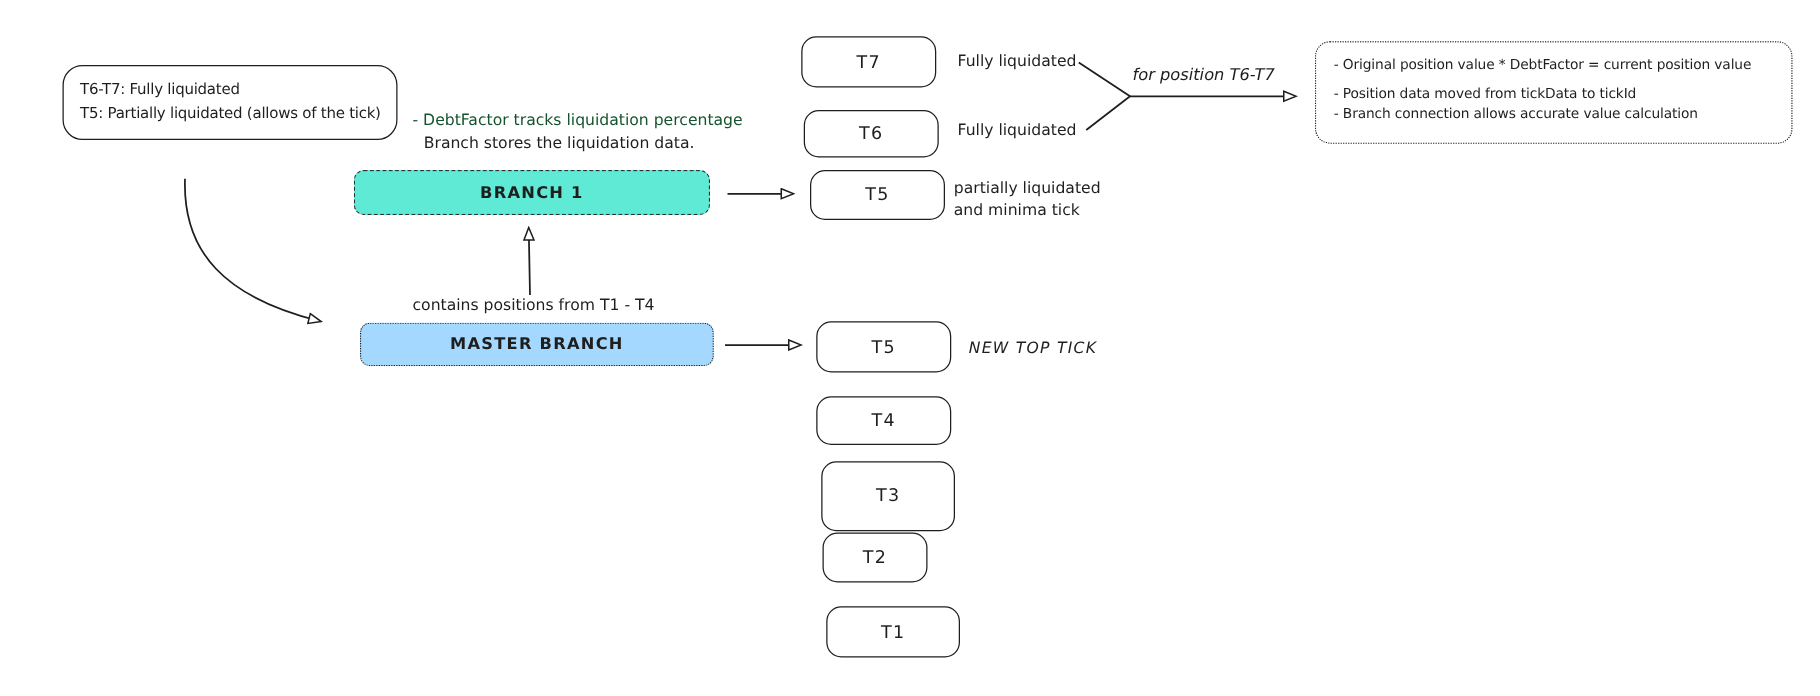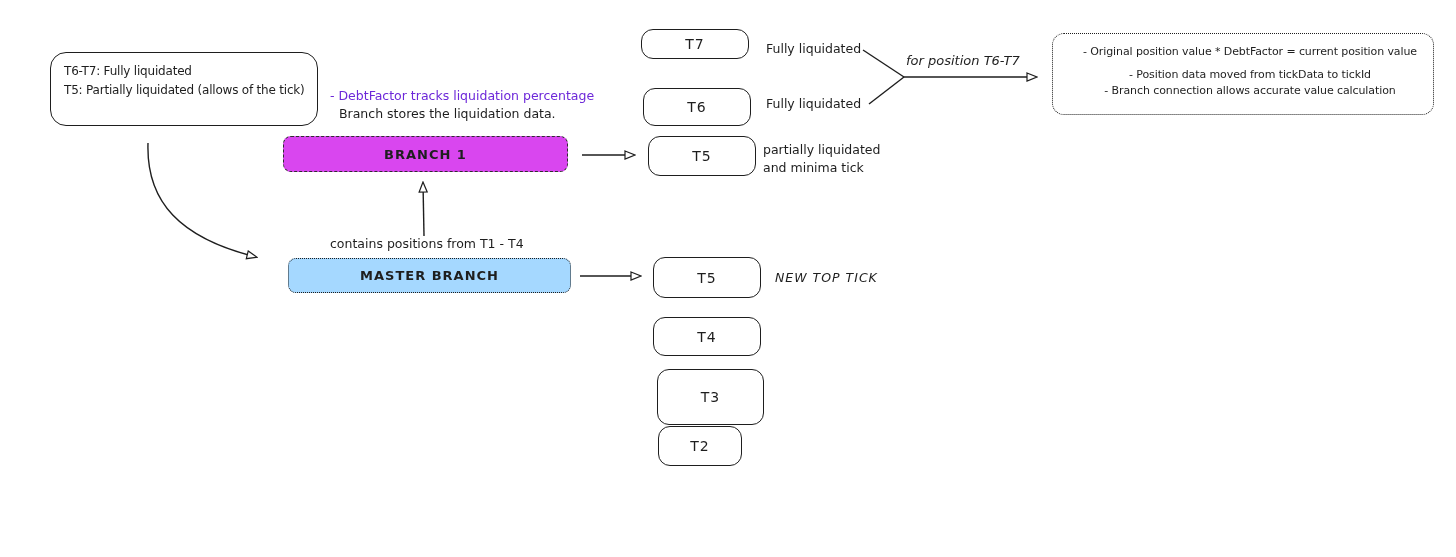--- a/index.html
+++ b/index.html
@@ -16,58 +16,58 @@
   .abs { position: absolute; }
   svg.overlay {
     position: absolute;
     left: 0; top: 0;
     width: 1456px; height: 557px;
     pointer-events: none;
   }
   
   .legend-box {
     left: 50px; top: 52px;
-    width: 268px; height: 74px;
+    width: 268px; height: 60px;
     border: 1.6px solid #1e1e1e;
     border-radius: 16px;
     background: #ffffff;
     padding: 9px 12px 0 13px;
   }
   .legend-line {
     font-size: 12px;
     line-height: 19px;
     white-space: nowrap;
     letter-spacing: -0.2px;
   }
   
   .red-note {
     left: 330px; top: 88px;
     font-size: 12.5px;
-    color: #6d28d9;
+    color: #14532d;
     white-space: nowrap;
   }
   .black-note {
     left: 339px; top: 106px;
     font-size: 12.5px;
     white-space: nowrap;
     text-align: right;
   }
   
   .branch-box {
     display: flex;
     align-items: center;
     justify-content: center;
     font-size: 13px;
     font-weight: 600;
     letter-spacing: 1px;
   }
   .branch1-box {
     left: 283px; top: 136px;
     width: 285px; height: 36px;
-    background: #d946ef;
+    background: #5eead4;
     border: 1.6px dashed #2f2f2f;
     border-radius: 8px;
   }
   .master-box {
     left: 288px; top: 258px;
     width: 283px; height: 35px;
     background: #a5d8ff;
     border: 1.6px dotted #1e1e1e;
     border-radius: 8px;
   }
@@ -104,21 +104,20 @@
     white-space: nowrap;
   }
   
   .info-box {
     left: 1052px; top: 33px;
     width: 382px; height: 82px;
     border: 1.6px dotted #1e1e1e;
     border-radius: 12px;
     background: #ffffff;
     padding: 10px 0 0 14px;
-    text-align: center;
   }
   .info-line {
     font-size: 11px;
     line-height: 16px;
     white-space: nowrap;
     letter-spacing: -0.1px;
   }
   .info-line.first { margin-bottom: 7px; }
 </style>
 </head>
@@ -158,21 +157,21 @@
   <div class="abs branch-box branch1-box">
     <span>BRANCH 1</span>
   </div>
 
   <div class="abs contains-note">contains positions from T1 - T4</div>
 
   <div class="abs branch-box master-box">
     <span>MASTER BRANCH</span>
   </div>
 
-  <div class="abs tick-box" style="left:641px; top:29px; width:108px; height:30px;">
+  <div class="abs tick-box" style="left:641px; top:29px; width:108px; height:41px;">
     <span>T7</span>
   </div>
   <div class="abs annot" style="left:766px; top:41px;">Fully liquidated</div>
 
   <div class="abs tick-box" style="left:643px; top:88px; width:108px; height:38px;">
     <span>T6</span>
   </div>
   <div class="abs annot" style="left:766px; top:96px;">Fully liquidated</div>
 
   <div class="abs tick-box" style="left:648px; top:136px; width:108px; height:40px;">
@@ -196,14 +195,17 @@
 
   <div class="abs tick-box" style="left:653px; top:317px; width:108px; height:39px;">
     <span>T4</span>
   </div>
   <div class="abs tick-box" style="left:657px; top:369px; width:107px; height:56px;">
     <span>T3</span>
   </div>
   <div class="abs tick-box" style="left:658px; top:426px; width:84px; height:40px;">
     <span>T2</span>
   </div>
+  <div class="abs tick-box" style="left:661px; top:485px; width:107px; height:41px;">
+    <span>T1</span>
+  </div>
 
 </div>
 
 </body></html>

